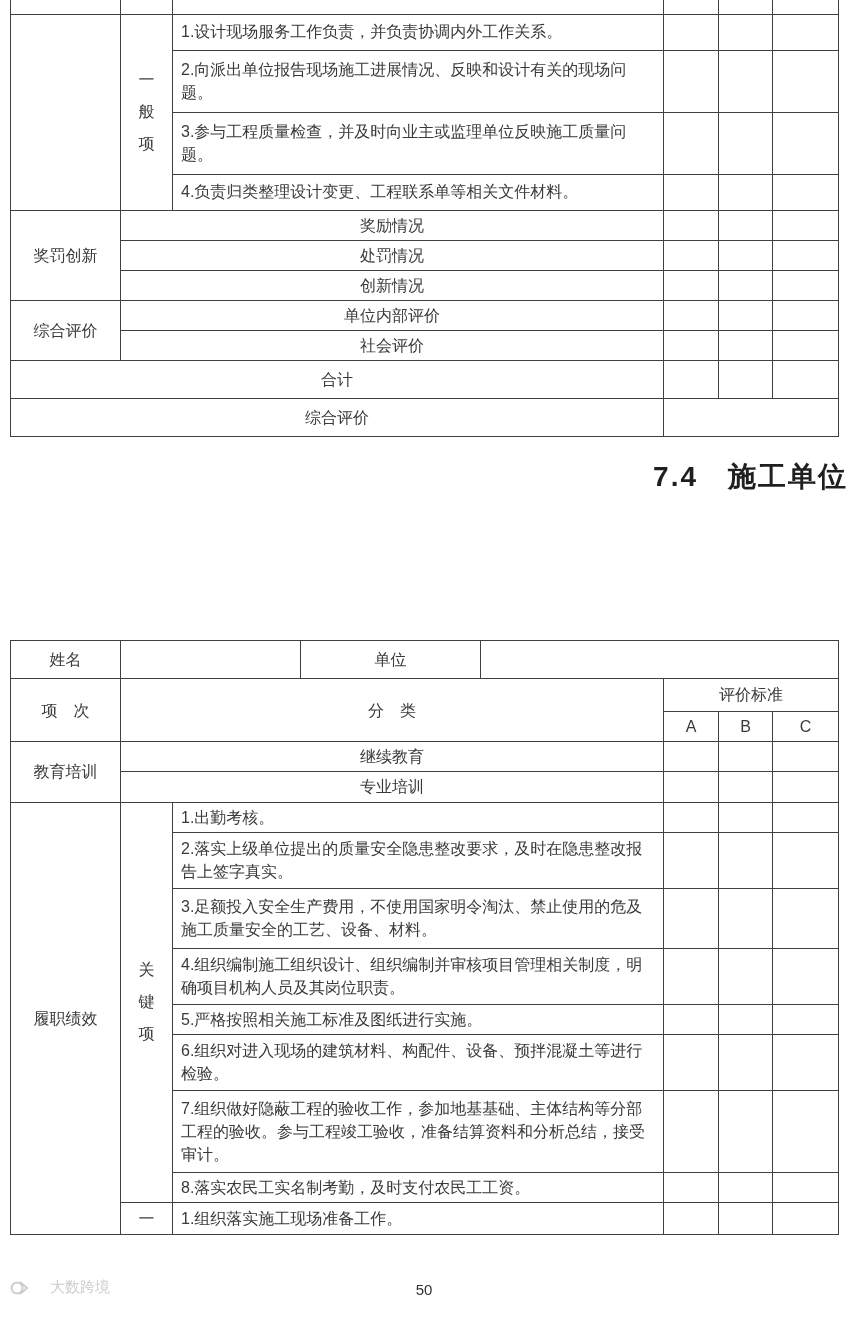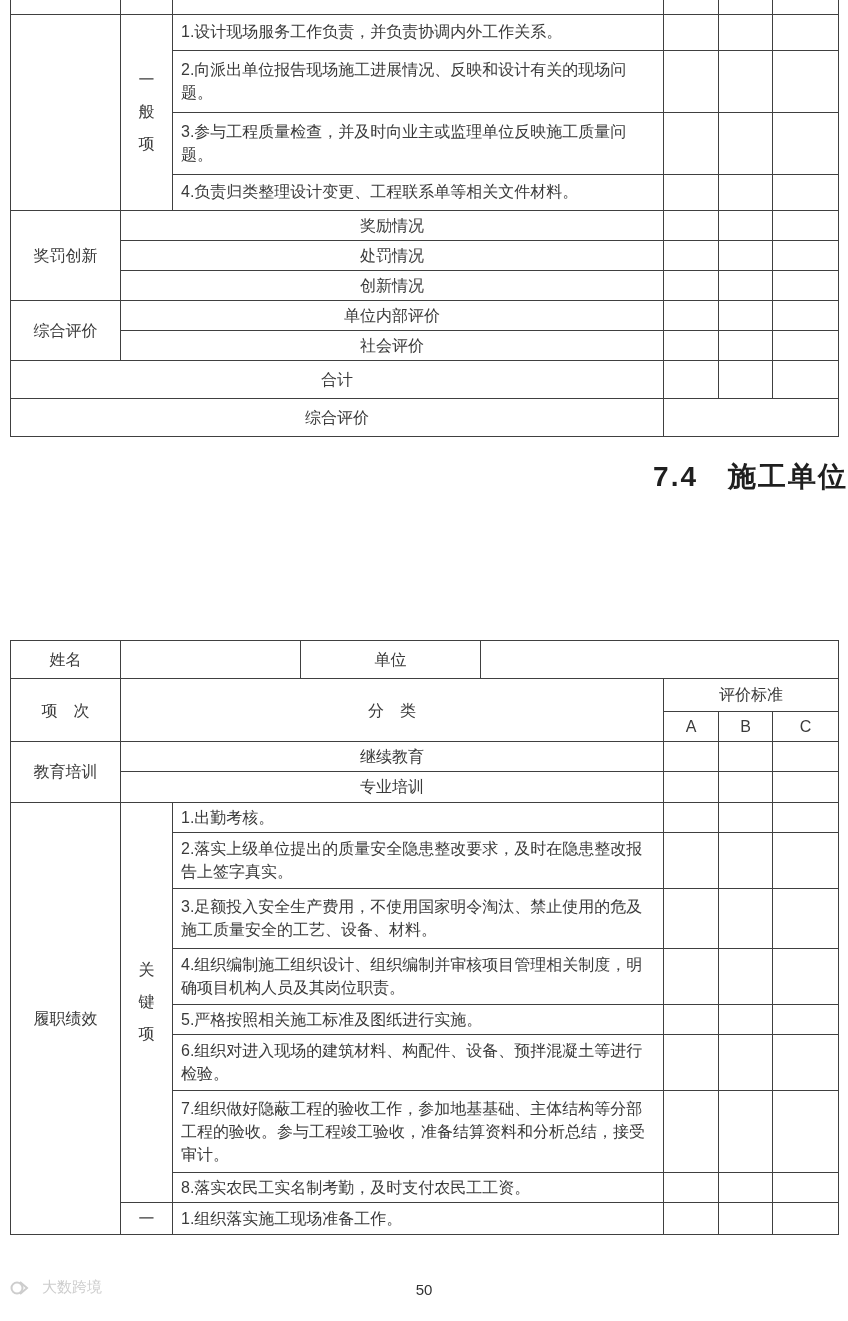--- a/index.html
+++ b/index.html
@@ -34,21 +34,21 @@
   .caption {
     position:absolute; top:575px; left:0; width:100%;
     text-align:center; font-weight:bold; font-size:17px; color:#222;
   }
   .pagenum {
     position:absolute; top:1281px; left:0; width:100%;
     text-align:center; font-size:15px; color:#333;
   }
   .watermark {
     position:absolute; left:10px; top:1278px;
-    display:flex; align-items:center; gap:12px;
+    display:flex; align-items:center; gap:20px;
     color:#cdcdcd; font-size:15px;
   }
   .watermark svg { display:block; }
 </style>
 </head>
 <body>
 
 <div class="page">
 
   <table id="table1">

